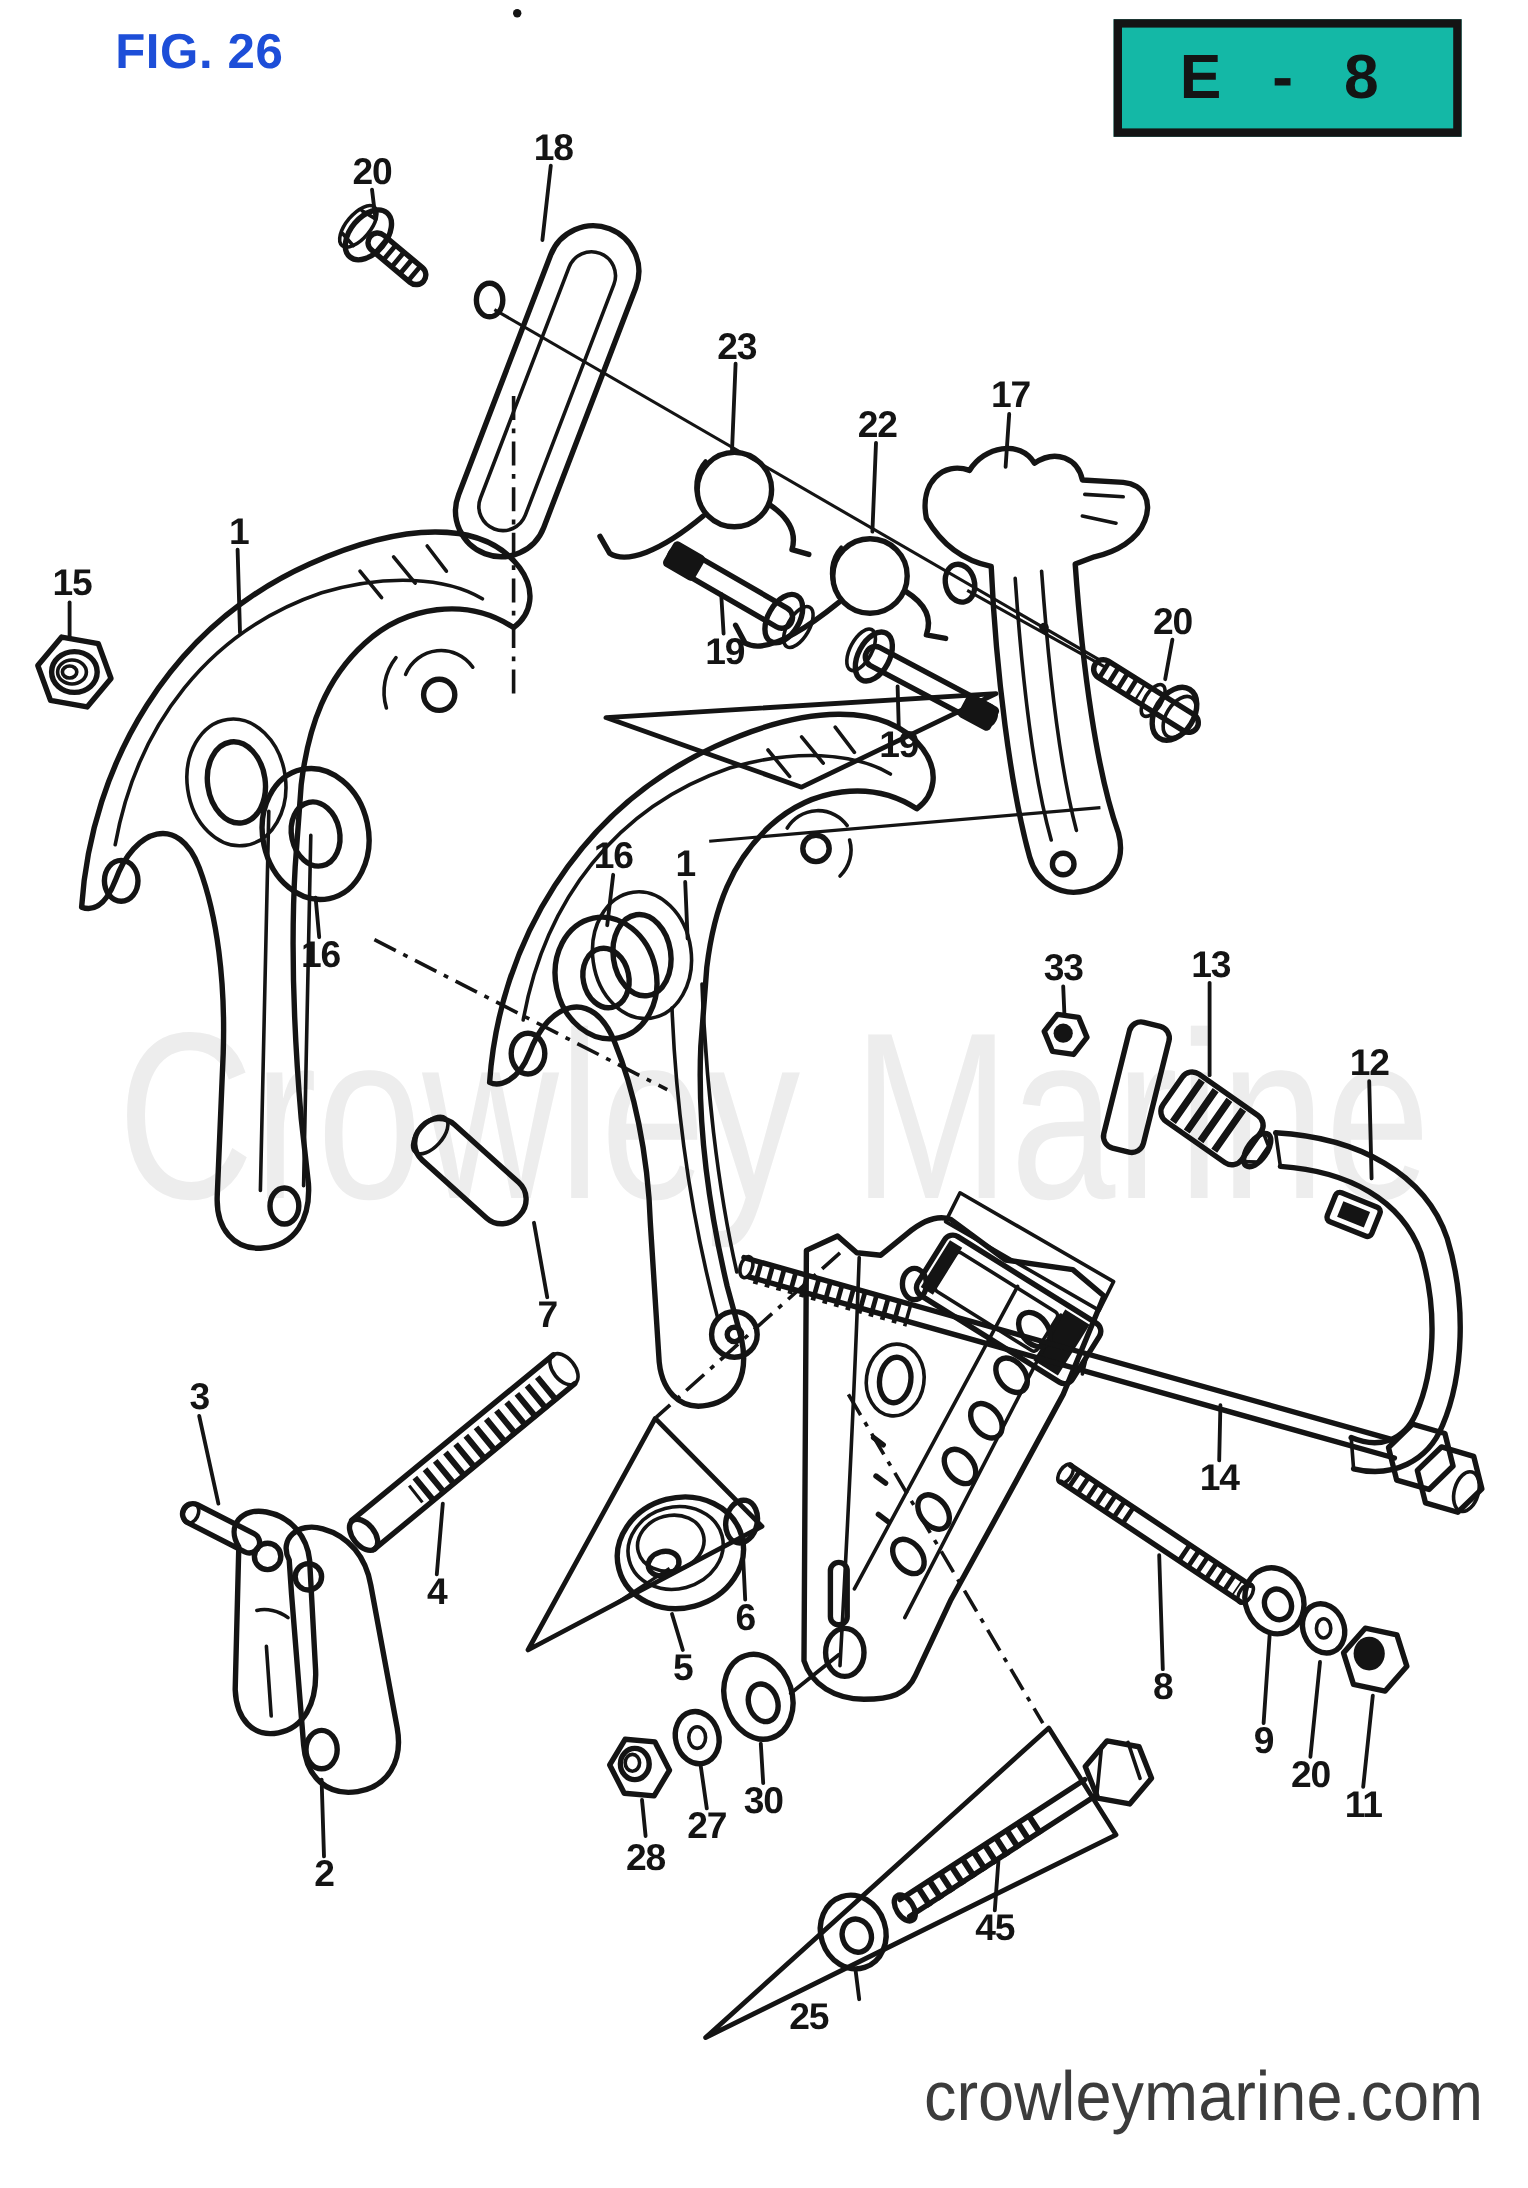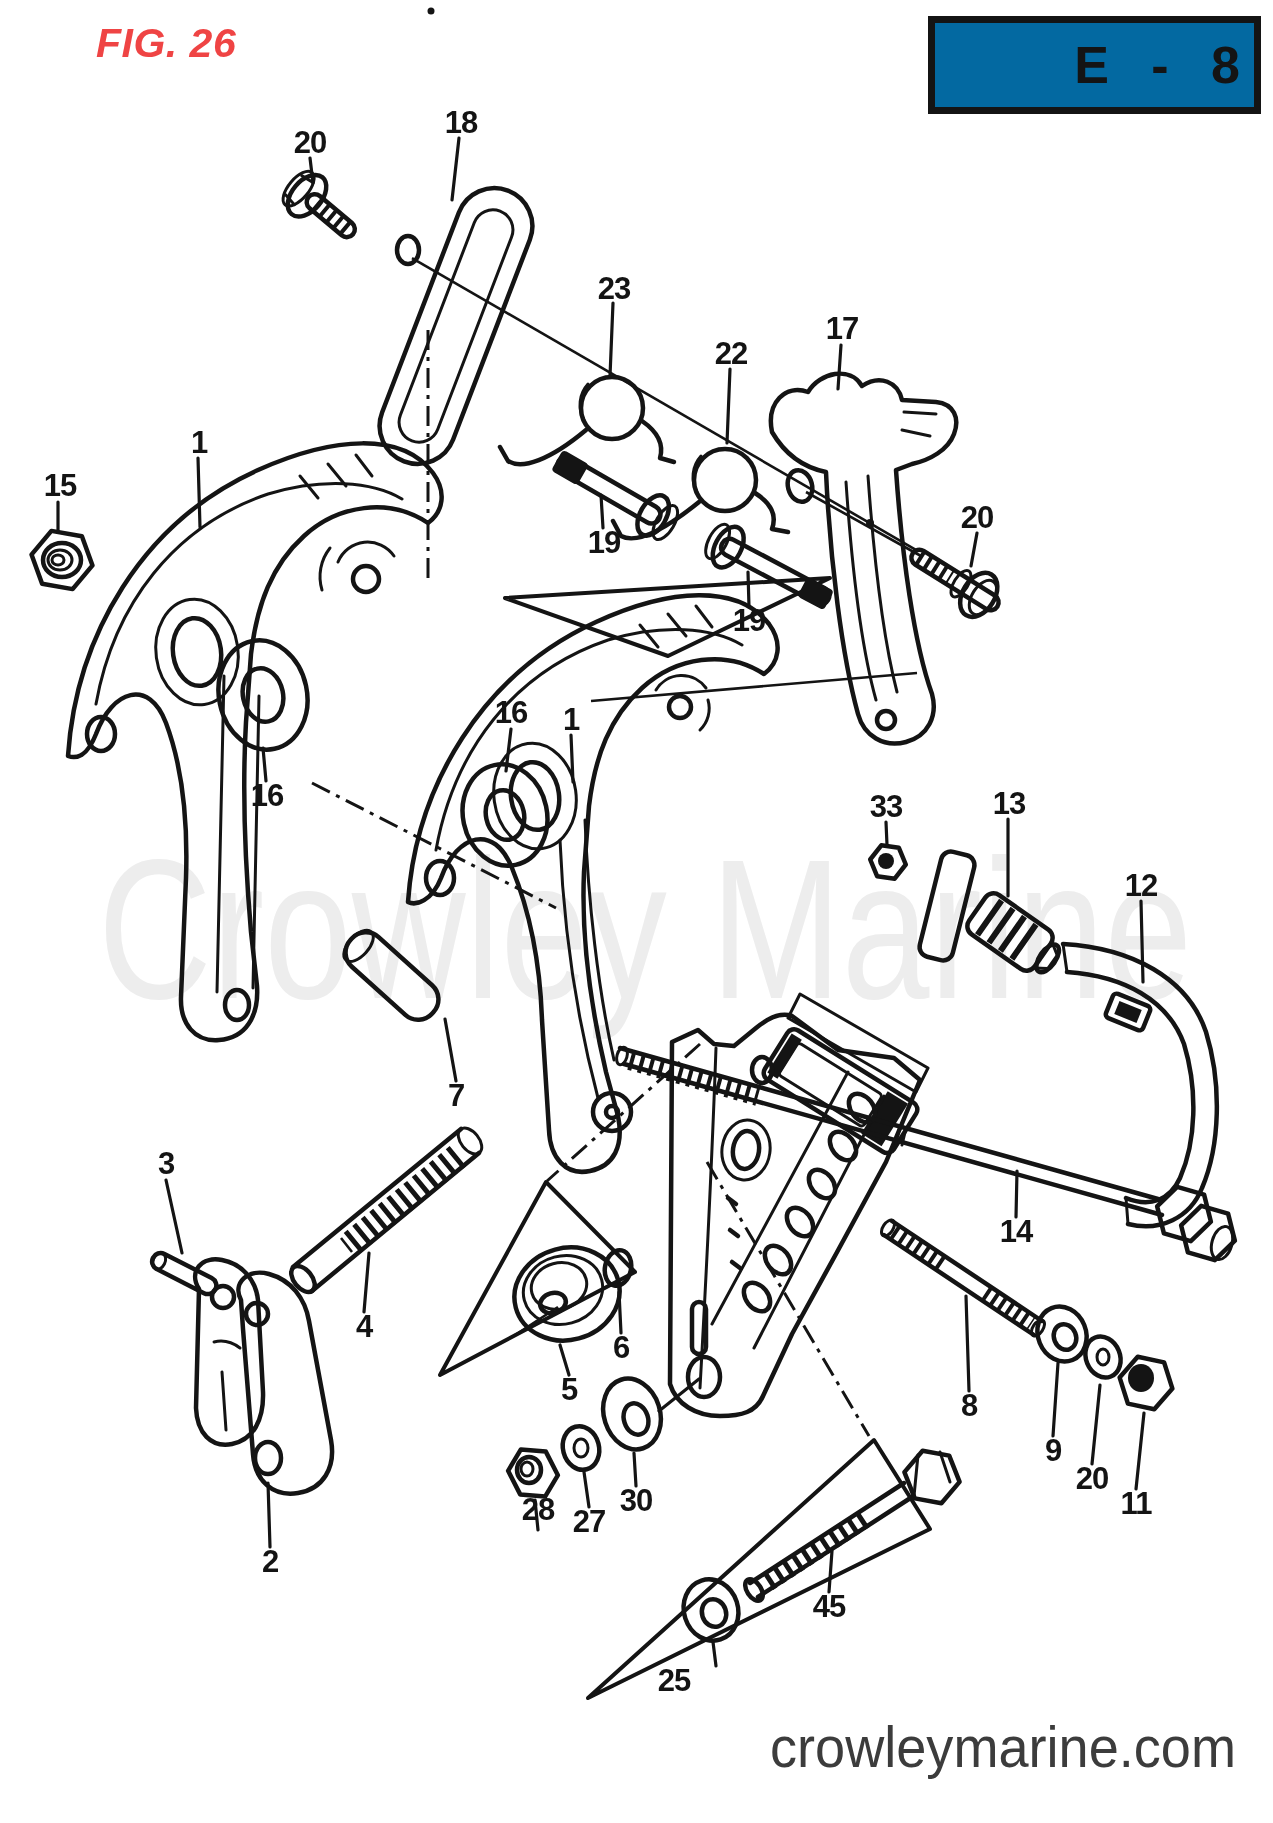--- a/index.html
+++ b/index.html
@@ -9,22 +9,22 @@
   .t{stroke-width:3;}
   .ld{stroke:#141414;stroke-width:3.2;fill:none;stroke-linecap:round;}
   .thin{stroke:#141414;stroke-width:2.6;fill:none;}
   .cl{stroke:#141414;stroke-width:3;fill:none;stroke-dasharray:20 7 4 7;}
   .arrow{fill:#ffffff;stroke:#141414;stroke-width:4;stroke-linejoin:round;}
   .ribs{stroke:#141414;fill:none;}
   .dark{fill:#141414;stroke:none;}
   .wm{fill:#ededed;font-family:"Liberation Sans",sans-serif;font-size:198px;}
   .site{fill:#3c3c3c;font-family:"Liberation Sans",sans-serif;font-size:58px;}
   .callout{position:absolute;transform:translate(-50%,-50%);font-weight:bold;font-size:31px;color:#141414;letter-spacing:-1px;white-space:nowrap;}
-  .fig-label{position:absolute;left:96px;top:20px;font-size:41px;font-weight:900;color:#ef4444;letter-spacing:0.5px;font-style:italic;}
-  .grid-box{position:absolute;left:928px;top:16px;width:276px;height:84px;border:7px solid #141414;display:flex;align-items:center;justify-content:flex-end;background:#0369a1;padding-left:43px;}
+  .fig-label{position:absolute;left:96px;top:20px;font-size:41px;font-weight:900;color:#1d4ed8;letter-spacing:0.5px;}
+  .grid-box{position:absolute;left:928px;top:16px;width:276px;height:84px;border:7px solid #141414;display:flex;align-items:center;justify-content:center;background:#14b8a6;}
   .grid-box span{font-size:52px;font-weight:bold;letter-spacing:14px;color:#141414;}
 </style>
 </head>
 <body>
 
 <div class="page">
 
 <svg width="1273" height="1823" viewBox="0 0 1273 1823">
 
   <text class="wm" x="98" y="998" textLength="1094" lengthAdjust="spacingAndGlyphs">Crowley Marine</text>
@@ -353,21 +353,21 @@
   <div class="callout" style="left:1009px;top:804px">13</div>
   <div class="callout" style="left:1141px;top:886px">12</div>
   <div class="callout" style="left:456px;top:1096px">7</div>
   <div class="callout" style="left:166px;top:1164px">3</div>
   <div class="callout" style="left:364px;top:1327px">4</div>
   <div class="callout" style="left:569px;top:1390px">5</div>
   <div class="callout" style="left:621px;top:1348px">6</div>
   <div class="callout" style="left:270px;top:1562px">2</div>
   <div class="callout" style="left:636px;top:1501px">30</div>
   <div class="callout" style="left:589px;top:1522px">27</div>
-  <div class="callout" style="left:538px;top:1510px">28</div>
+  <div class="callout" style="left:538px;top:1548px">28</div>
   <div class="callout" style="left:1016px;top:1232px">14</div>
   <div class="callout" style="left:969px;top:1406px">8</div>
   <div class="callout" style="left:1053px;top:1451px">9</div>
   <div class="callout" style="left:1092px;top:1479px">20</div>
   <div class="callout" style="left:1136px;top:1504px">11</div>
   <div class="callout" style="left:829px;top:1607px">45</div>
   <div class="callout" style="left:674px;top:1681px">25</div>
 
 </div>
 

